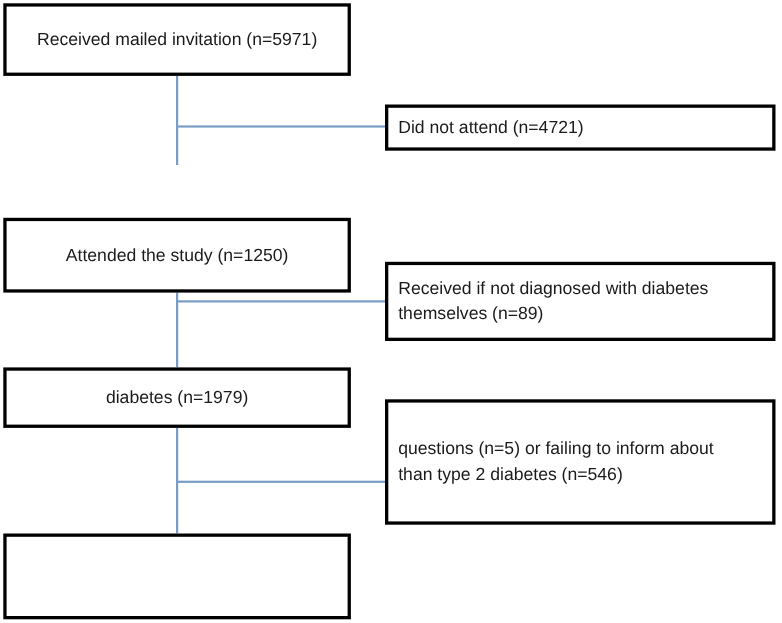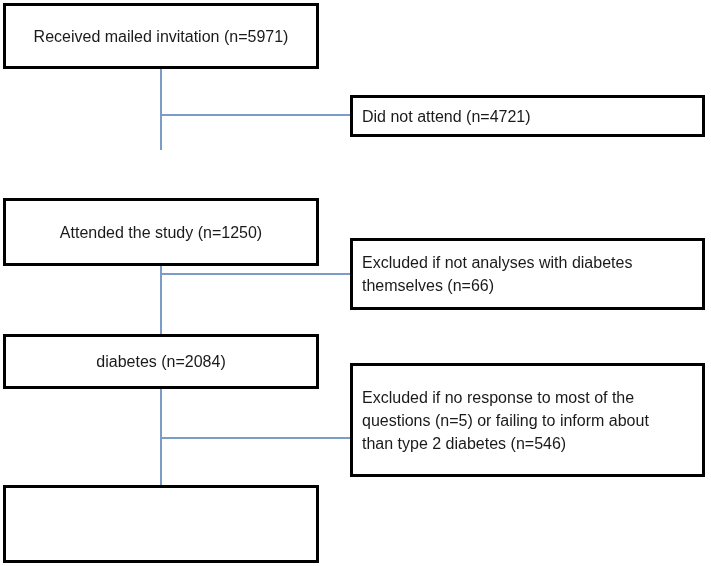--- a/index.html
+++ b/index.html
@@ -62,34 +62,33 @@
 
   <div class="box main-box" style="left:3px; top:3px; width:316px; height:66px;">
     <div class="line">Received mailed invitation (n=5971)</div>
   </div>
 
   <div class="box main-box" style="left:3px; top:150px; width:316px; height:68px;margin-top:48px;">
     <div class="line">Attended the study (n=1250)</div>
   </div>
 
   <div class="box main-box" style="left:3px; top:334px; width:316px; height:55px;">
-    <div class="line">diabetes (n=2084)</div>
+    <div class="line">diabetes (n=1979)</div>
   </div>
 
   <div class="box main-box" style="left:3px; top:485px; width:316px; height:78px;">
   </div>
 
   <div class="box side-box" style="left:350px; top:95px; width:355px; height:42px;">
     <div class="line">Did not attend (n=4721)</div>
   </div>
 
   <div class="box side-box" style="left:350px; top:238px; width:355px; height:72px;">
-    <div class="line">Excluded if not analyses with diabetes</div>
-    <div class="line">themselves (n=66)</div>
+    <div class="line">Received if not diagnosed with diabetes</div>
+    <div class="line">themselves (n=89)</div>
   </div>
 
   <div class="box side-box" style="left:350px; top:363px; width:355px; height:114px;">
-    <div class="line">Excluded if no response to most of the</div>
     <div class="line">questions (n=5) or failing to inform about</div>
     <div class="line">than type 2 diabetes (n=546)</div>
   </div>
 
 </div>
 
 </body></html>

